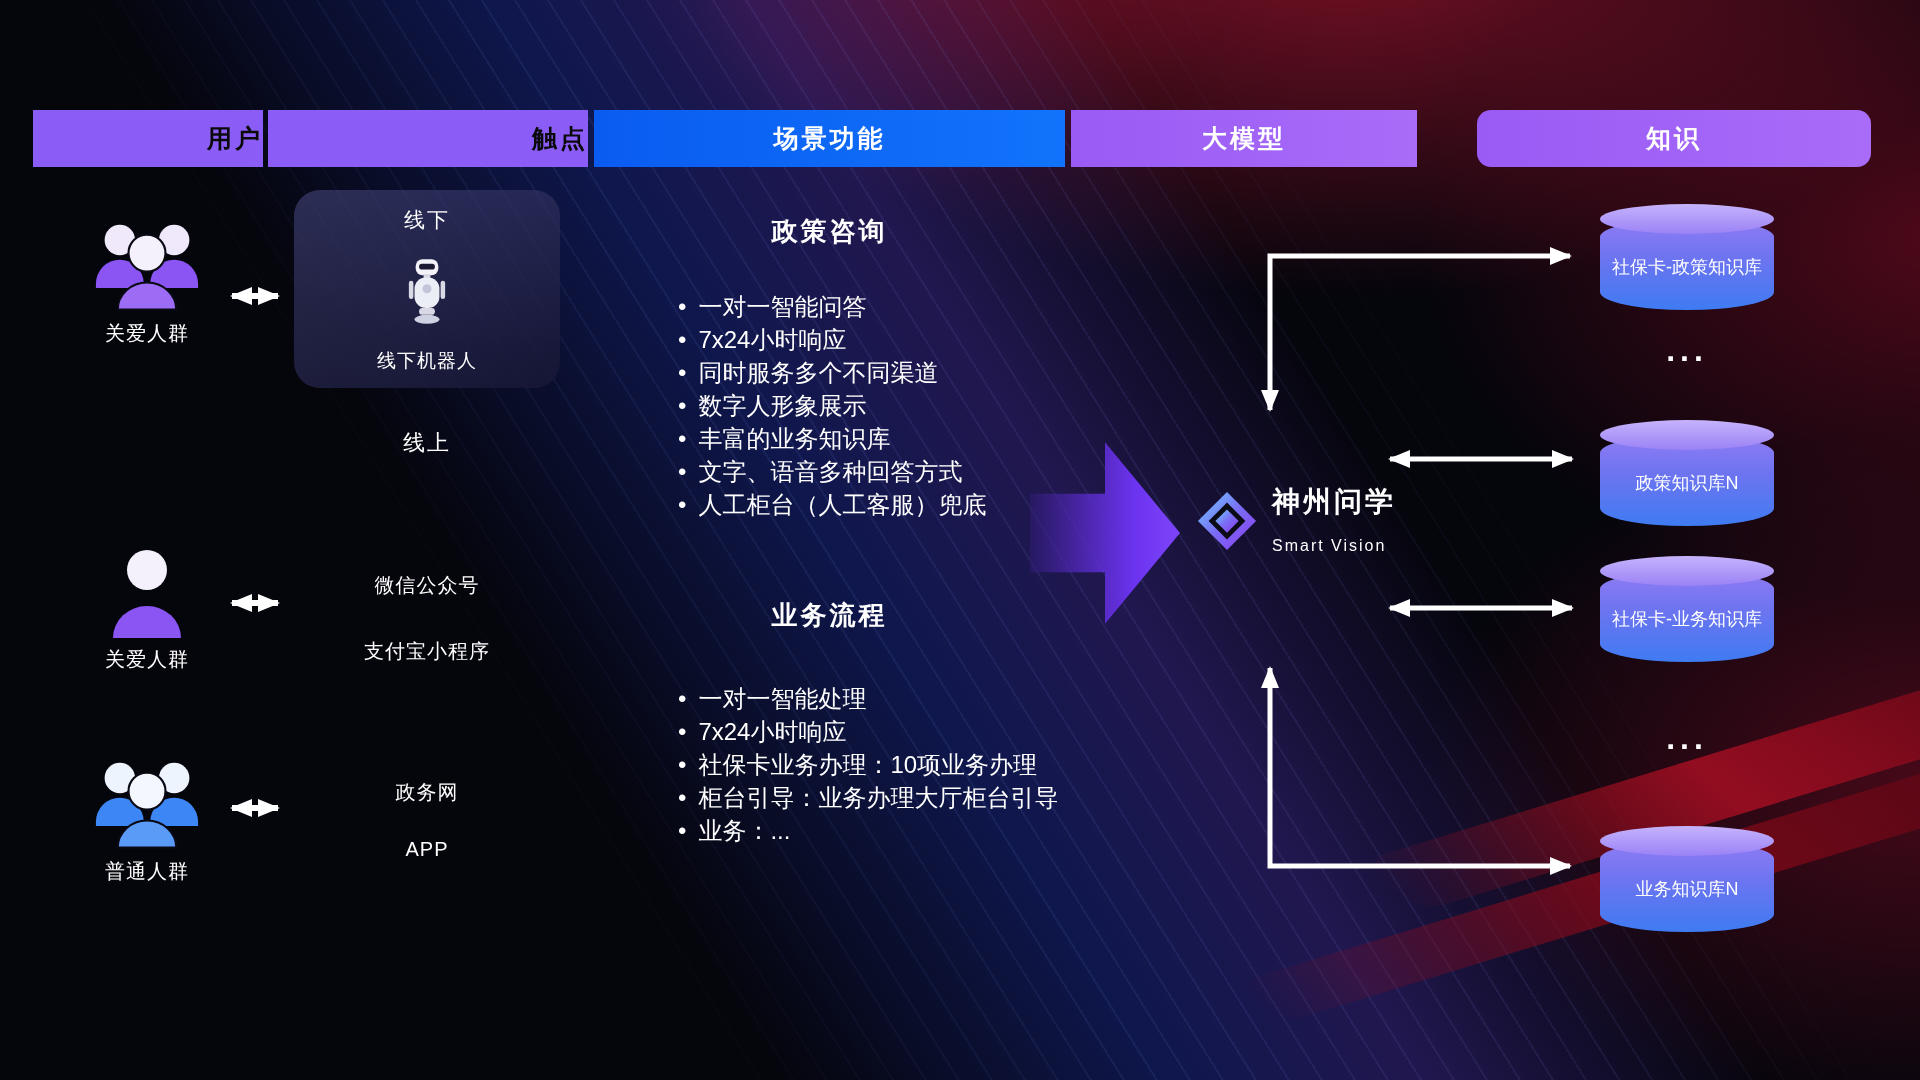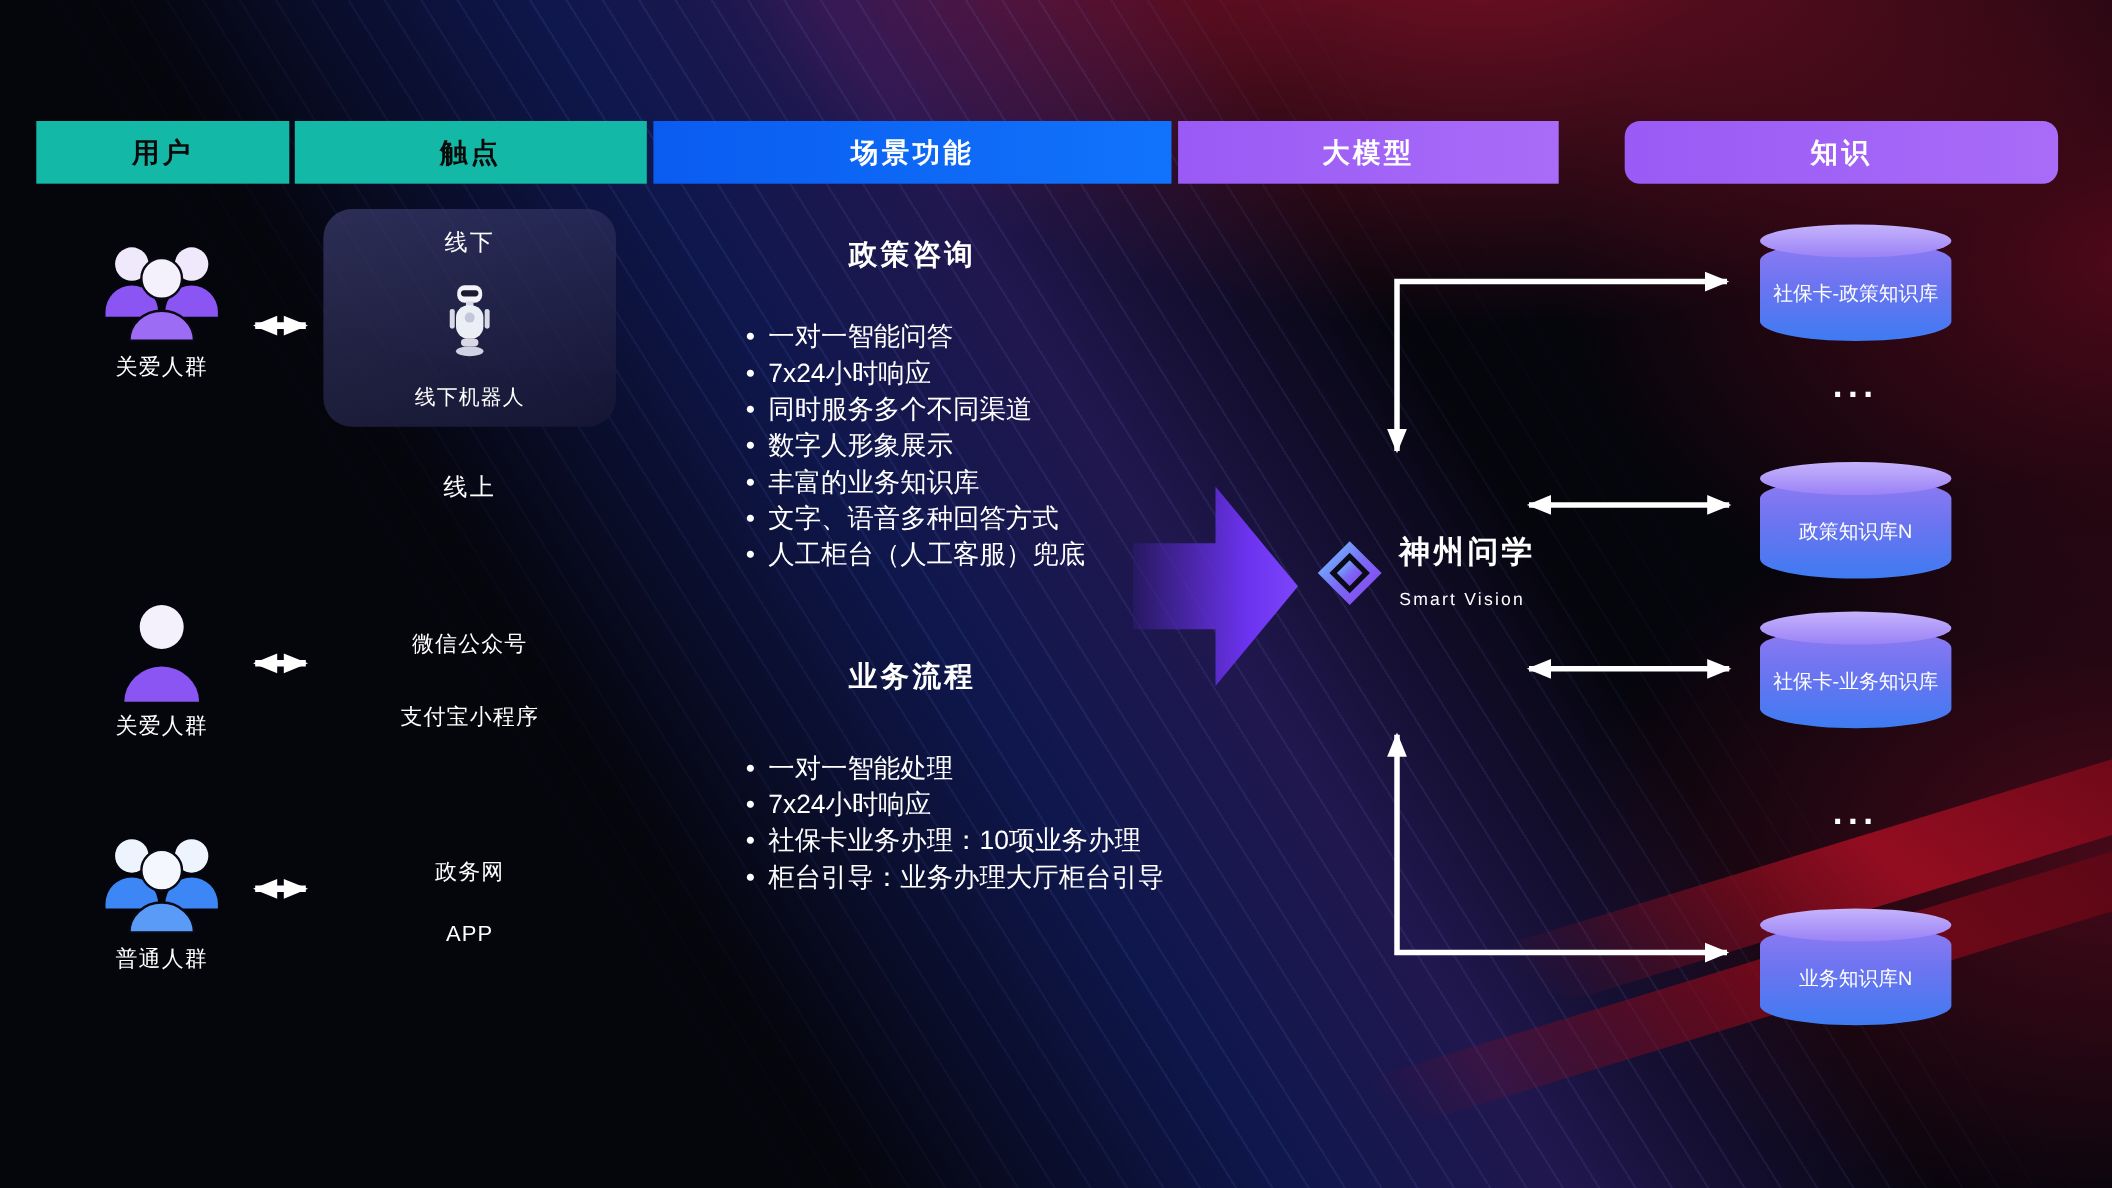--- a/index.html
+++ b/index.html
@@ -42,21 +42,21 @@
     background: linear-gradient(90deg, rgba(90,6,18,0), rgba(140,10,28,0.8) 55%, rgba(100,6,20,0.7));
     transform: rotate(-17deg) skewX(32deg);
   }
 
   
   .hdr {
     position:absolute; top:110px; height:57px; z-index:3;
     display:flex; align-items:center; justify-content:center;
     font-size:25px; font-weight:bold; letter-spacing:3px;
   }
-  .hdr-white { background:#14b8a6; color:#0a0a0a; }
+  .hdr-white { background:#8b5cf6; color:#0a0a0a;justify-content:flex-end; }
   .hdr-blue  { background:linear-gradient(90deg,#0a5cf0,#1173fb); color:#fff; }
   .hdr-purple{ background:linear-gradient(90deg,#9a5af5,#a86cf8); color:#fff; }
   .hdr-users { left:33px;   width:230px; }
   .hdr-touch { left:268px;  width:320px; }
   .hdr-scene { left:594px;  width:471px; }
   .hdr-model { left:1071px; width:346px; }
   .hdr-know  { left:1477px; width:394px;border-radius:14px; }
 
   
   .user { position:absolute; width:150px; text-align:center; z-index:3; }
@@ -223,20 +223,21 @@
     <div class="li">文字、语音多种回答方式</div>
     <div class="li">人工柜台（人工客服）兜底</div>
   </div>
 
   <div class="scene-title title-business">业务流程</div>
   <div class="feature-list list-business">
     <div class="li">一对一智能处理</div>
     <div class="li">7x24小时响应</div>
     <div class="li">社保卡业务办理：10项业务办理</div>
     <div class="li">柜台引导：业务办理大厅柜台引导</div>
+    <div class="li">业务：...</div>
   </div>
 
   <div class="flow-arrow"></div>
 
   <div class="logo">
     <svg width="62" height="62" viewBox="0 0 64 64">
       <defs>
         <linearGradient id="lg1" x1="0" y1="0" x2="1" y2="1">
           <stop offset="0" stop-color="#6fd0ff"></stop>
           <stop offset="0.5" stop-color="#7a6cf5"></stop>

